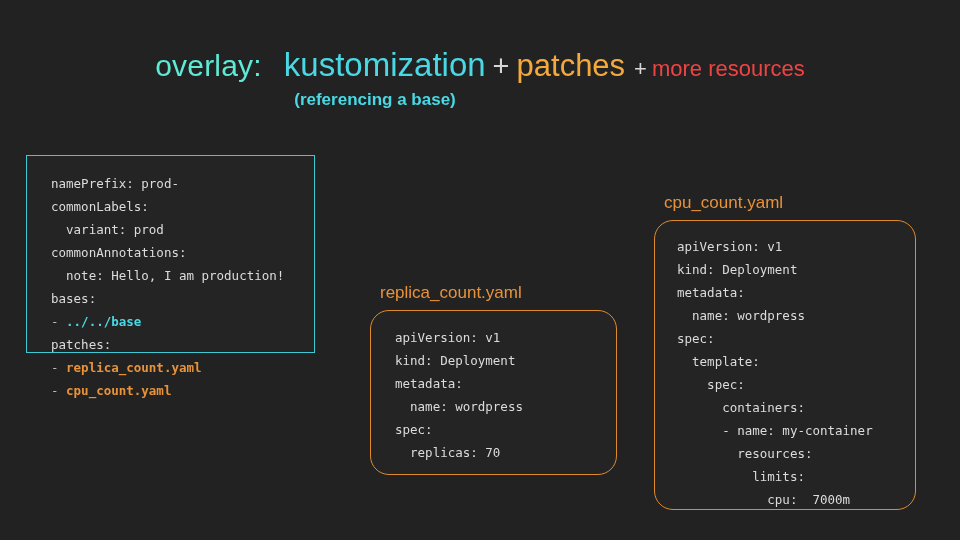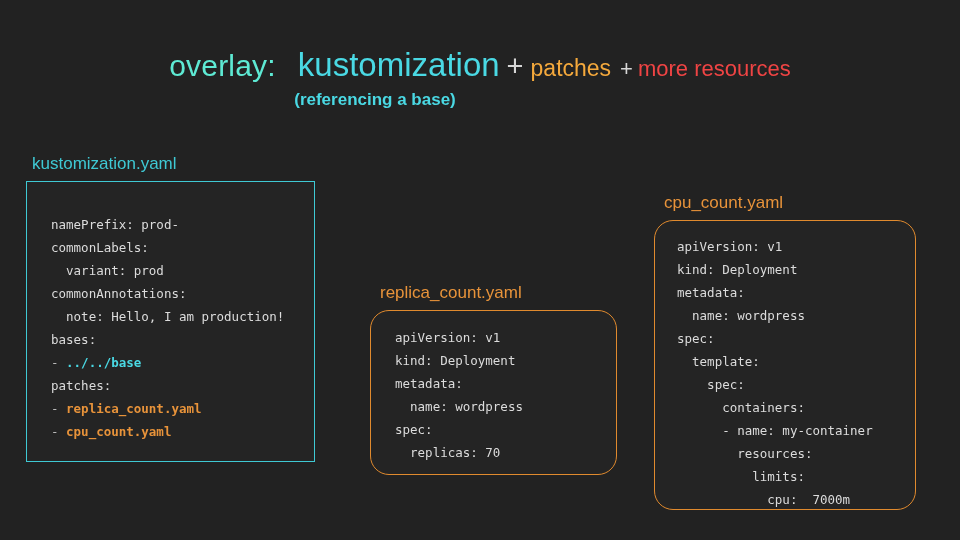--- a/index.html
+++ b/index.html
@@ -34,21 +34,21 @@
   .t-kustomization {
     font-size: 33px;
     color: #4ad9e4;
   }
   .t-plus1 {
     font-size: 29px;
     color: #d6d6d6;
     margin: 0 7px;
   }
   .t-patches {
-    font-size: 23px;
+    font-size: 31px;
     color: #f5a93c;
   }
   .t-plus2 {
     font-size: 22px;
     color: #d6d6d6;
     margin: 0 5px 0 9px;
   }
   .t-more {
     font-size: 22px;
     color: #ef4444;
@@ -93,21 +93,21 @@
     white-space: pre;
     line-height: 23px;
   }
   .code .cyan   { color: #4ad9e4; font-weight: bold; }
   .code .orange { color: #e8933a; font-weight: bold; }
   .code .dash   { color: #b9b9b9; }
 
   
   #panel-kustomization { left: 26px; top: 155px; }
   #panel-kustomization .panel-label { margin-left: 6px; }
-  #panel-kustomization .panel-box { width: 289px; height: 281px; padding: 31px 0 0 24px; }
+  #panel-kustomization .panel-box { width: 289px; height: 198px; padding: 16px 0 0 24px; }
 
   #panel-replica { left: 370px; top: 284px; }
   #panel-replica .panel-label { margin-left: 10px; }
   #panel-replica .panel-box { width: 247px; height: 165px; padding: 15px 0 0 24px; }
 
   #panel-cpu { left: 654px; top: 194px; }
   #panel-cpu .panel-label { margin-left: 10px; }
   #panel-cpu .panel-box { width: 262px; height: 290px; padding: 14px 0 0 22px; }
 </style>
 </head>
@@ -115,21 +115,20 @@
 
 <div class="title-row">
   <span class="t-overlay">overlay:</span><span class="t-gap"></span><span class="t-kustomization">kustomization</span><span class="t-plus1">+</span><span class="t-patches">patches</span><span class="t-plus2">+</span><span class="t-more">more resources</span>
 </div>
 
 <div class="subtitle">
   <span class="sub-inner">(referencing a base)</span>
 </div>
 
 <div class="panel" id="panel-kustomization">
-  <div class="panel-label label-cyan">kustomization.yaml</div>
   <div class="panel-box">
     <div class="code"><span>namePrefix: prod-</span>
 <span>commonLabels:</span>
 <span>  variant: prod</span>
 <span>commonAnnotations:</span>
 <span>  note: Hello, I am production!</span>
 <span>bases:</span>
 <span class="dash">- </span><span class="cyan">../../base</span>
 <span>patches:</span>
 <span class="dash">- </span><span class="orange">replica_count.yaml</span>

